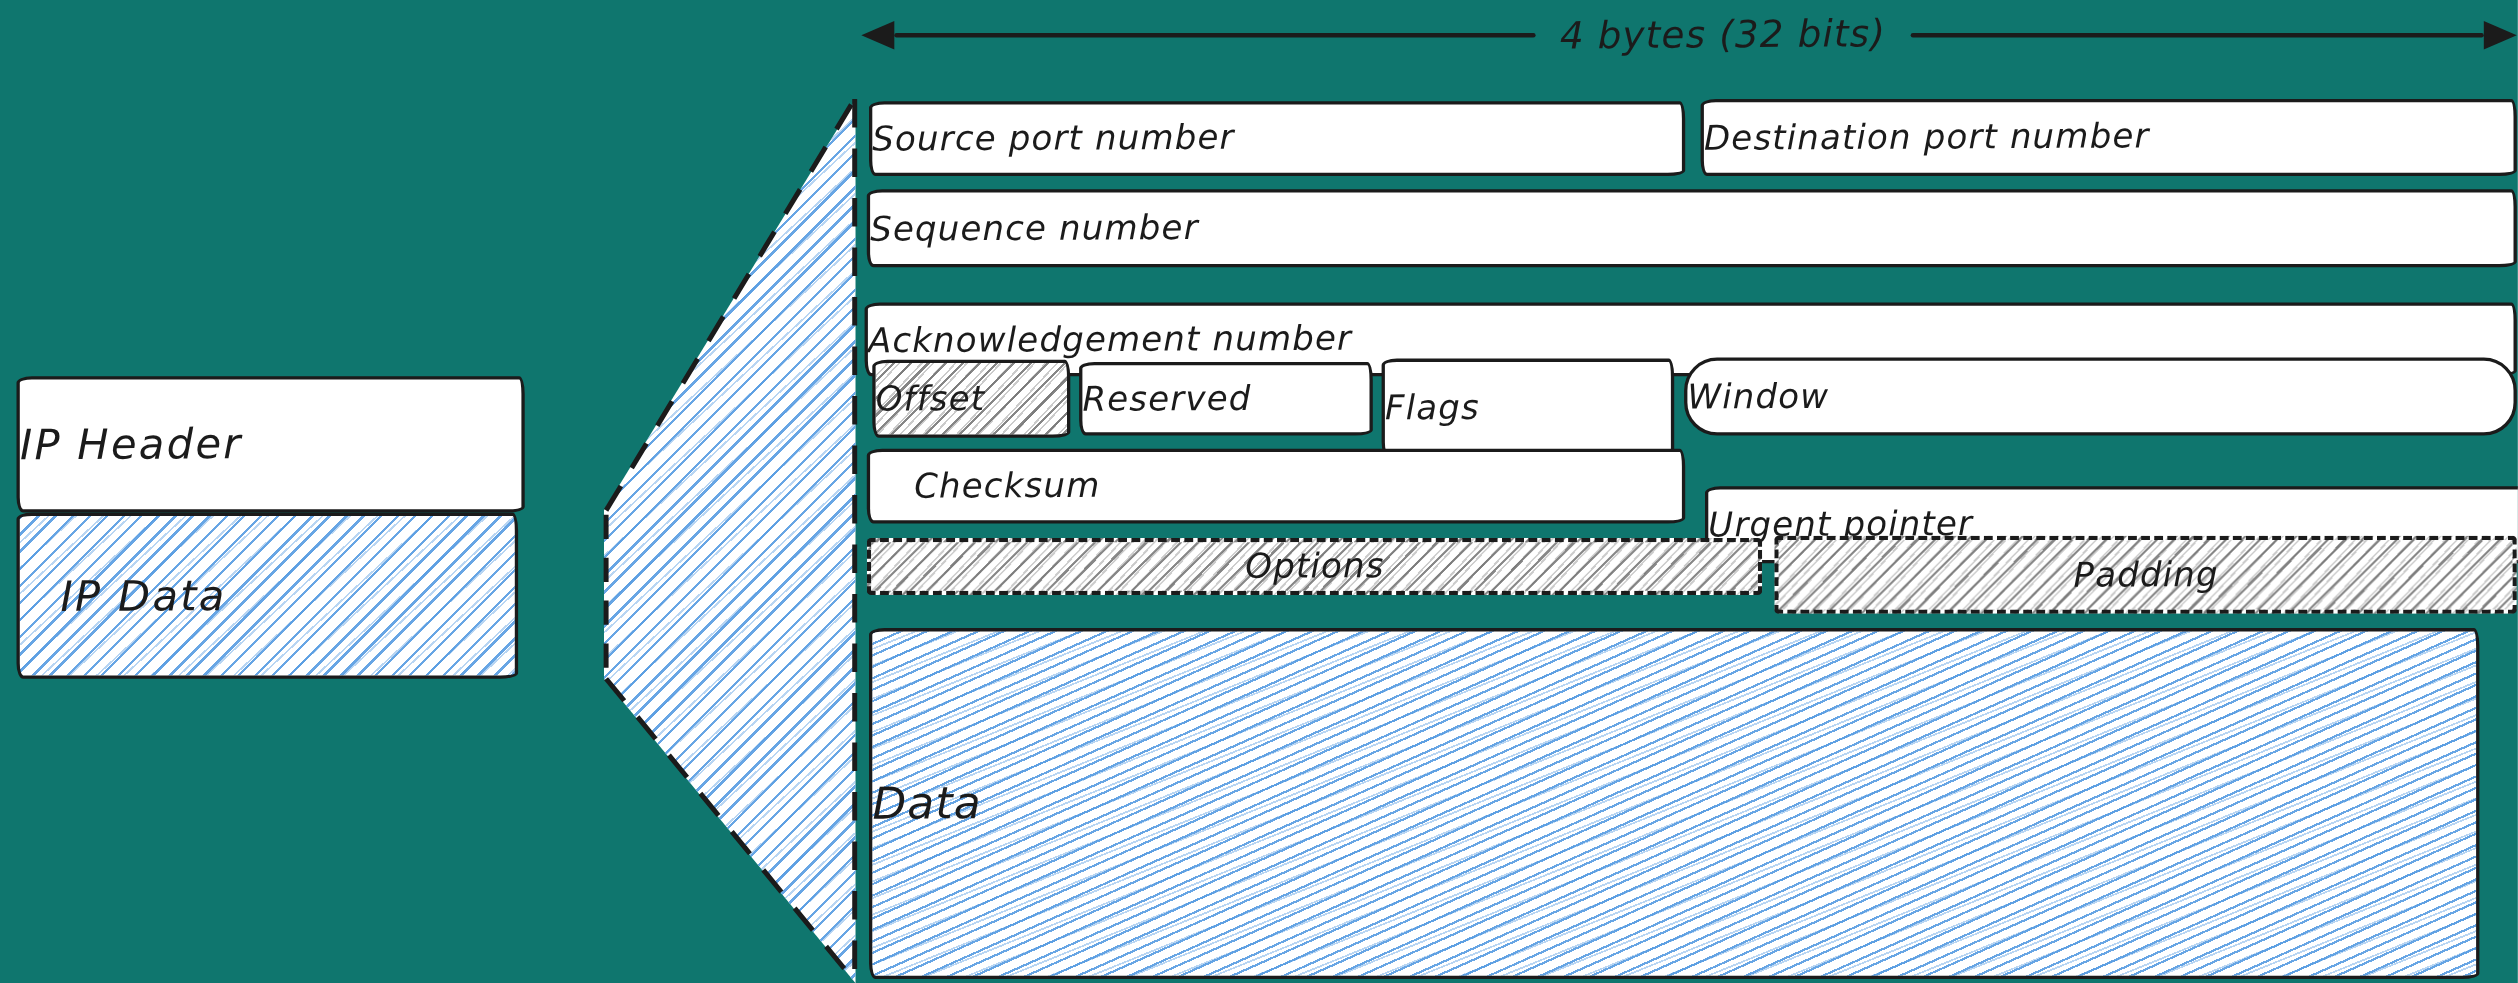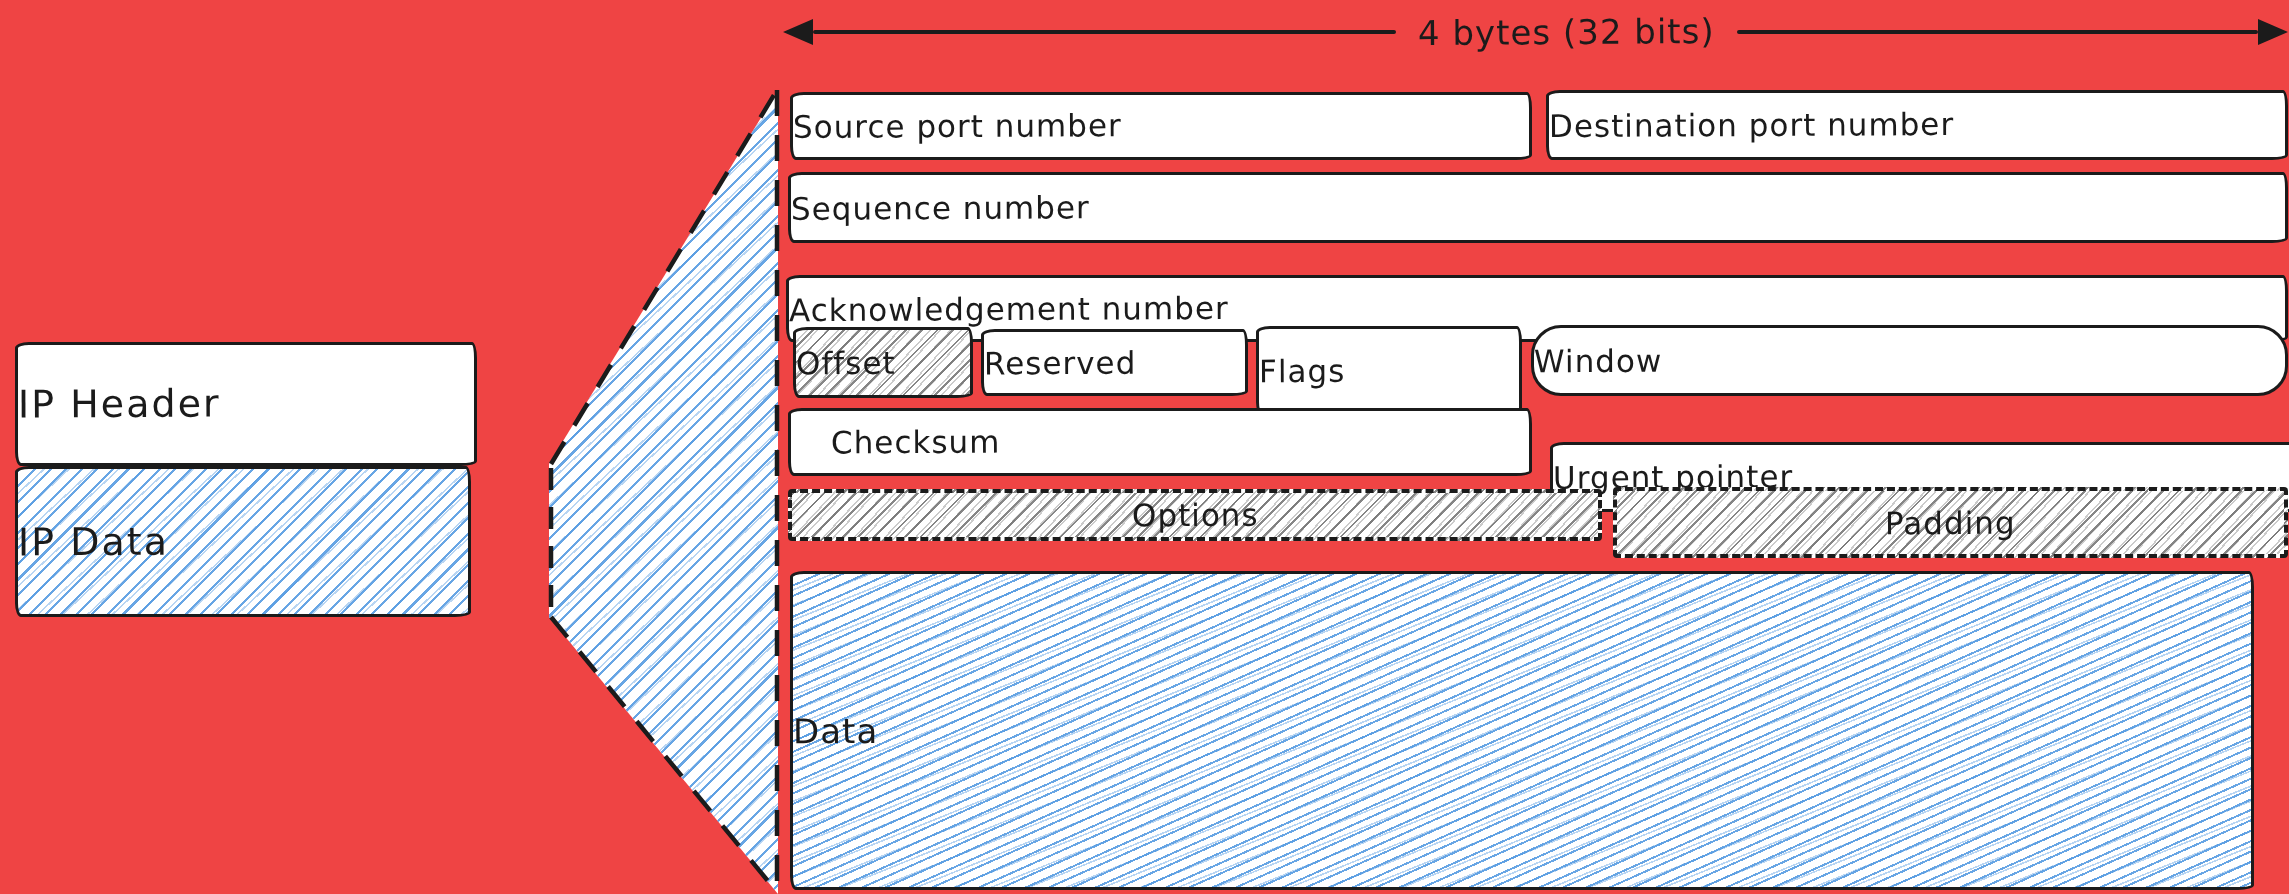--- a/index.html
+++ b/index.html
@@ -1,23 +1,24 @@
 <!DOCTYPE html>
 <html><head>
 <meta charset="utf-8">
 <style>
   html, body { margin: 0; padding: 0; background: #ffffff; }
   #canvas {
     position: relative;
     width: 2289px;
     height: 894px;
-    background: #ef4444;
+    background: #0f766e;
     font-family: "DejaVu Sans", sans-serif;
     color: #1b1b1b;
     overflow: hidden;
+    font-style: italic;
   }
   .abs { position: absolute; }
 
   
   .sketch {
     box-sizing: border-box;
     border: 3.5px solid #1b1b1b;
     border-radius: 14px 5px 16px 6px / 6px 16px 5px 14px;
     background: #ffffff;
     display: flex;
@@ -99,21 +100,21 @@
     <span class="arrowhead west"></span>
     <span class="arrow-line left"></span>
     <span id="arrow-label">4 bytes (32 bits)</span>
     <span class="arrow-line right"></span>
     <span class="arrowhead east"></span>
   </div>
 
   <div class="abs sketch" style="left:15px; top:342px; width:462px; height:124px;">
     <span class="label big-label">IP Header</span>
   </div>
-  <div class="abs sketch blue-hatch-45" style="left:15px; top:466px; width:456px; height:151px;">
+  <div class="abs sketch blue-hatch-45" style="left:15px; top:466px; width:456px; height:151px;padding-left:37px;">
     <span class="label big-label">IP Data</span>
   </div>
 
   <div class="abs sketch" style="left:790px; top:92px; width:742px; height:68px;">
     <span class="label">Source port number</span>
   </div>
   <div class="abs sketch" style="left:1546px; top:90px; width:742px; height:70px;">
     <span class="label">Destination port number</span>
   </div>
 
@@ -146,16 +147,16 @@
   </div>
 
   <div class="abs dashed-box gray-hatch" style="left:788px; top:489px; width:814px; height:52px;">
     <span class="label">Options</span>
   </div>
   <div class="abs dashed-box gray-hatch" style="left:1613px; top:487px; width:675px; height:71px;">
     <span class="label">Padding</span>
   </div>
 
   <div class="abs sketch blue-hatch-steep" style="left:790px; top:571px; width:1464px; height:319px;">
-    <span class="label" style="font-size:34px;">Data</span>
+    <span class="label" style="font-size:40px;">Data</span>
   </div>
 
 </div>
 
 </body></html>

